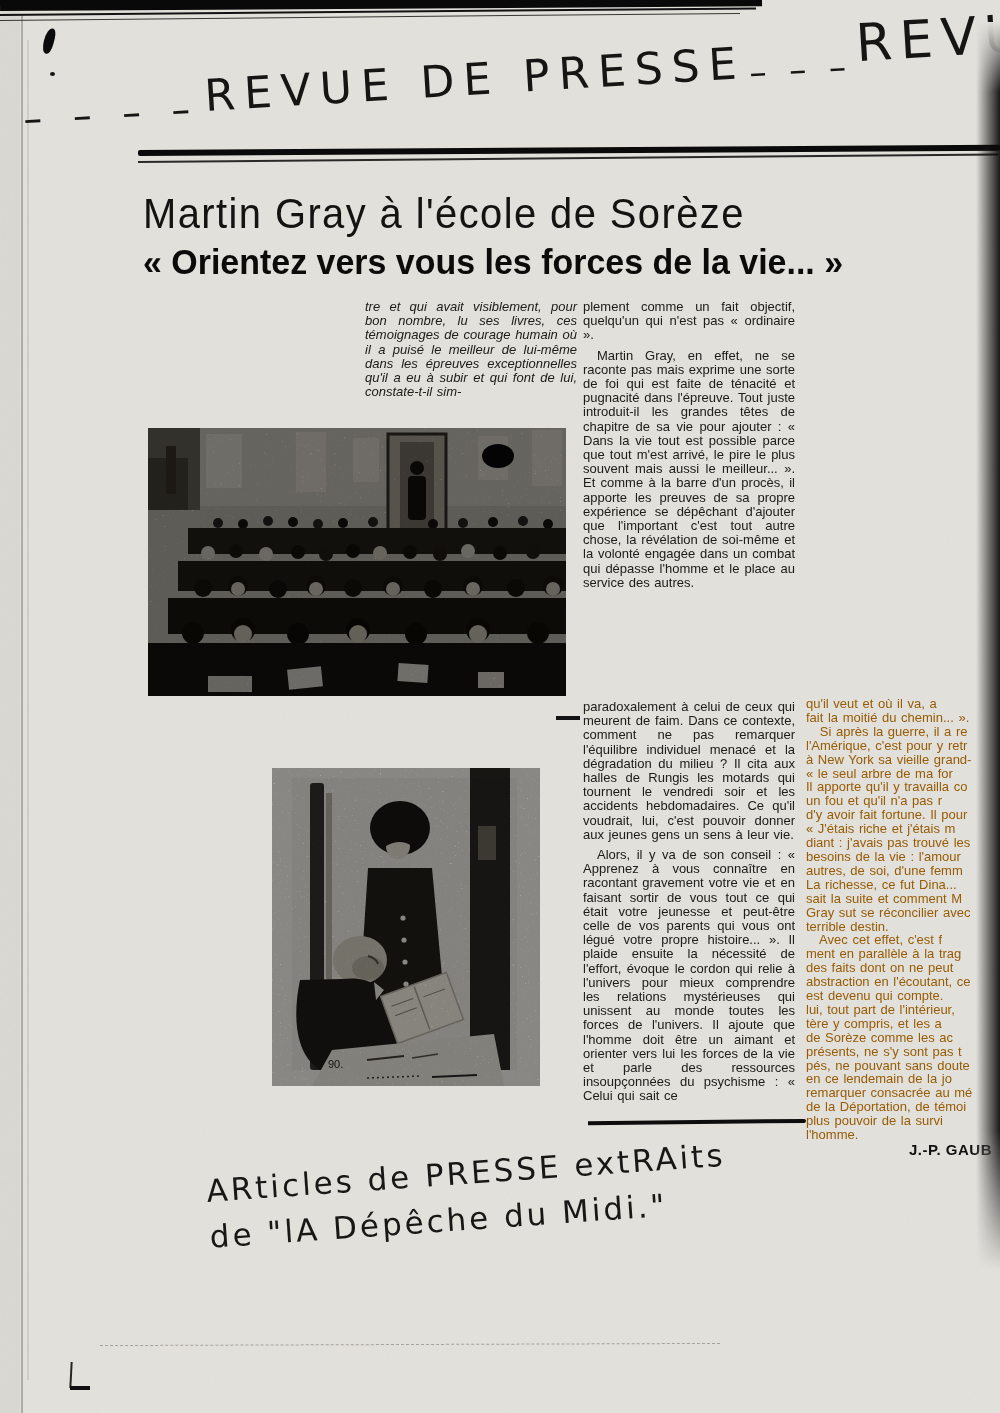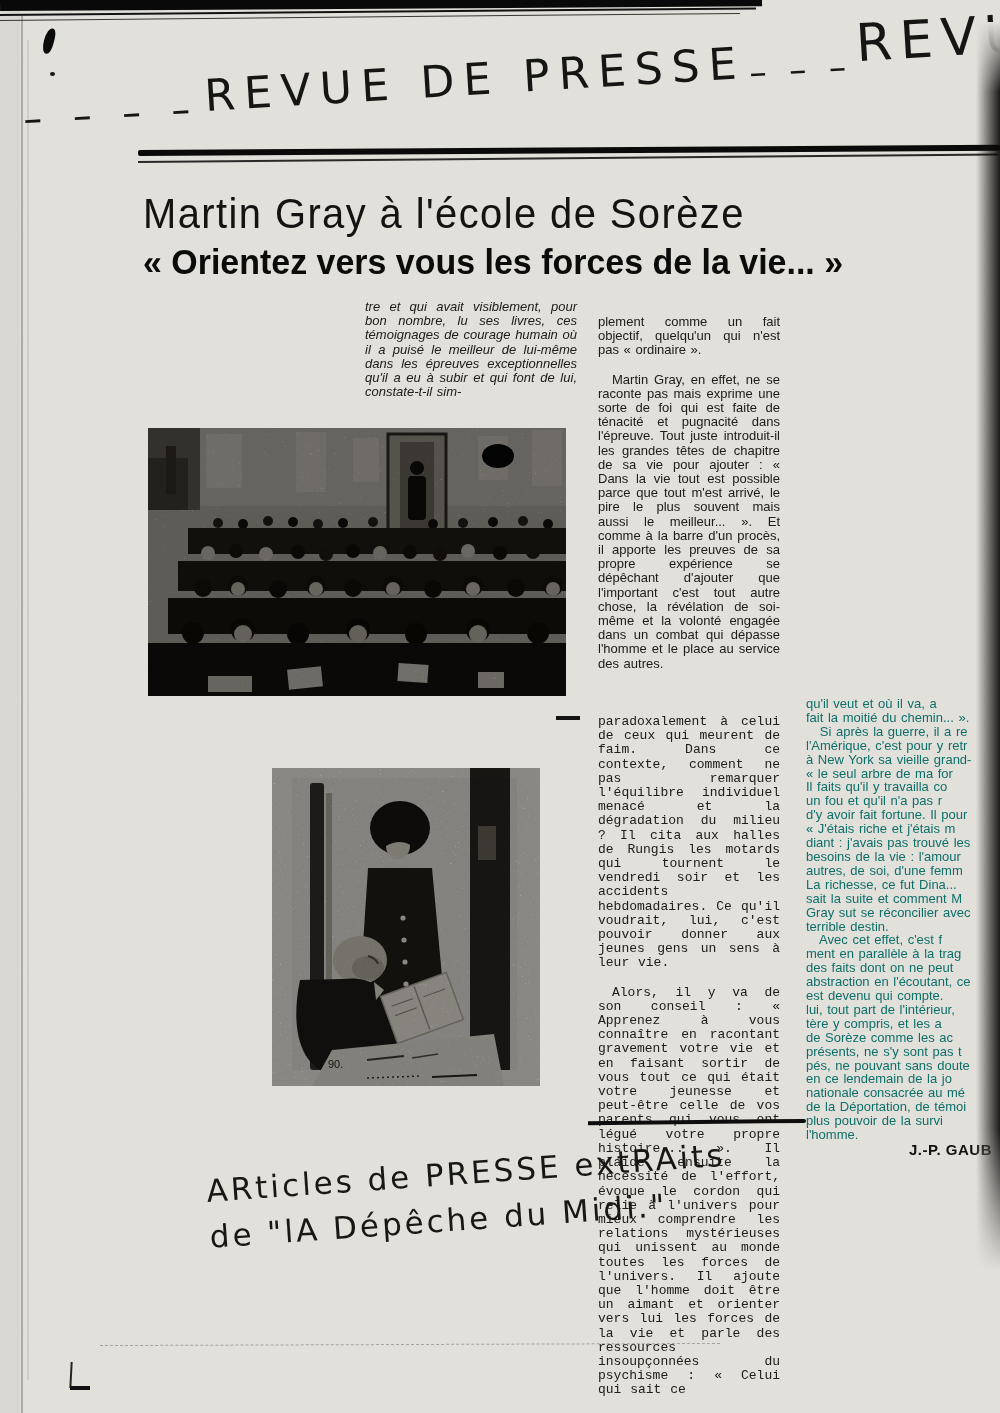--- a/index.html
+++ b/index.html
@@ -36,28 +36,28 @@
   .rule-thick{position:absolute;left:138px;top:150px;width:862px;height:6px;background:#0b0b0b;transform:rotate(-0.35deg);transform-origin:left top;border-radius:2px;}
   .rule-thin{position:absolute;left:138px;top:161px;width:860px;height:2px;background:#2c2c2a;transform:rotate(-0.5deg);transform-origin:left top;}
   .end-rule{position:absolute;left:588px;top:1120px;width:218px;height:4px;background:#0e0e0e;transform:rotate(-0.6deg);border-radius:0 2px 2px 0;}
   .scan-dash{position:absolute;left:556px;top:716px;width:24px;height:4px;background:#151515;}
   
   .headline{position:absolute;left:143px;top:190px;font-size:42px;font-weight:400;letter-spacing:1.5px;color:#161513;
      transform:scaleX(0.95);transform-origin:left top;white-space:nowrap;}
   .subheadline{position:absolute;left:143px;top:242px;font-size:35px;font-weight:700;letter-spacing:0px;color:#0c0c0b;
      transform:scaleX(0.97);transform-origin:left top;white-space:nowrap;}
   .col{position:absolute;width:212px;font-size:13px;line-height:14.2px;text-align:justify;color:#21201d;word-spacing:1px;}
-  .col .para{margin:15px;}
+  .col .para{margin:0;}
   .col .para + .para{margin-top:6px;text-indent:14px;}
   .col1{left:145px;top:300px;text-indent:14px;}
   .col2{left:365px;top:300px;font-style:italic;}
   .col3u{left:583px;top:300px;}
-  .col3l{left:583px;top:700px;font-family:Liberation Mono, monospace;}
+  .col3l{left:583px;top:700px;}
   .col4{left:806px;top:697px;width:194px;overflow:hidden;}
-  .col4 .cline{white-space:pre;font-size:13px;line-height:13.9px;color:#0f766e;overflow:hidden;}
+  .col4 .cline{white-space:pre;font-size:13px;line-height:13.9px;color:#a16207;overflow:hidden;}
   .byline{position:absolute;left:780px;top:1141px;width:212px;font-size:15px;font-weight:700;letter-spacing:0.5px;
      text-align:right;color:#131312;overflow:hidden;white-space:nowrap;}
   
   .photo1{position:absolute;left:148px;top:428px;width:418px;height:268px;}
   .photo2{position:absolute;left:272px;top:768px;width:268px;height:318px;}
   .noise-overlay{position:absolute;left:0;top:0;width:1000px;height:1413px;pointer-events:none;opacity:0.05;}
 </style>
 </head>
 <body>
 
@@ -94,21 +94,21 @@
       <div class="para">paradoxalement à celui de ceux qui meurent de faim. Dans ce contexte, comment ne pas remarquer l'équilibre individuel menacé et la dégradation du milieu ? Il cita aux halles de Rungis les motards qui tournent le vendredi soir et les accidents hebdomadaires. Ce qu'il voudrait, lui, c'est pouvoir donner aux jeunes gens un sens à leur vie.</div>
       <div class="para">Alors, il y va de son conseil : « Apprenez à vous connaître en racontant gravement votre vie et en faisant sortir de vous tout ce qui était votre jeunesse et peut-être celle de vos parents qui vous ont légué votre propre histoire... ». Il plaide ensuite la nécessité de l'effort, évoque le cordon qui relie à l'univers pour mieux comprendre les relations mystérieuses qui unissent au monde toutes les forces de l'univers. Il ajoute que l'homme doit être un aimant et orienter vers lui les forces de la vie et parle des ressources insoupçonnées du psychisme : « Celui qui sait ce</div>
     </div>
   <div class="col col4">
       <div class="cline">qu'il veut et où il va, a</div>
       <div class="cline">fait la moitié du chemin... ».</div>
       <div class="cline">   Si après la guerre, il a re</div>
       <div class="cline">l'Amérique, c'est pour y retr</div>
       <div class="cline">à New York sa vieille grand-</div>
       <div class="cline">« le seul arbre de ma for</div>
-      <div class="cline">Il faits qu'il y travailla co</div>
+      <div class="cline">Il apporte qu'il y travailla co</div>
       <div class="cline">un fou et qu'il n'a pas r</div>
       <div class="cline">d'y avoir fait fortune. Il pour</div>
       <div class="cline">« J'étais riche et j'étais m</div>
       <div class="cline">diant : j'avais pas trouvé les</div>
       <div class="cline">besoins de la vie : l'amour</div>
       <div class="cline">autres, de soi, d'une femm</div>
       <div class="cline">La richesse, ce fut Dina...</div>
       <div class="cline">sait la suite et comment M</div>
       <div class="cline">Gray sut se réconcilier avec</div>
       <div class="cline">terrible destin.</div>
@@ -116,21 +116,21 @@
       <div class="cline">ment en parallèle à la trag</div>
       <div class="cline">des faits dont on ne peut</div>
       <div class="cline">abstraction en l'écoutant, ce</div>
       <div class="cline">est devenu qui compte.</div>
       <div class="cline">lui, tout part de l'intérieur,</div>
       <div class="cline">tère y compris, et les a</div>
       <div class="cline">de Sorèze comme les ac</div>
       <div class="cline">présents, ne s'y sont pas t</div>
       <div class="cline">pés, ne pouvant sans doute</div>
       <div class="cline">en ce lendemain de la jo</div>
-      <div class="cline">nationale consacrée au mé</div>
+      <div class="cline">remarquer consacrée au mé</div>
       <div class="cline">de la Déportation, de témoi</div>
       <div class="cline">plus pouvoir de la survi</div>
       <div class="cline">l'homme.</div>
     </div>
 
   <div class="scan-dash"></div>
   <div class="end-rule"></div>
   <div class="byline">J.-P. GAUB</div>
 
   <svg class="photo1" viewBox="0 0 418 268" aria-hidden="true">

